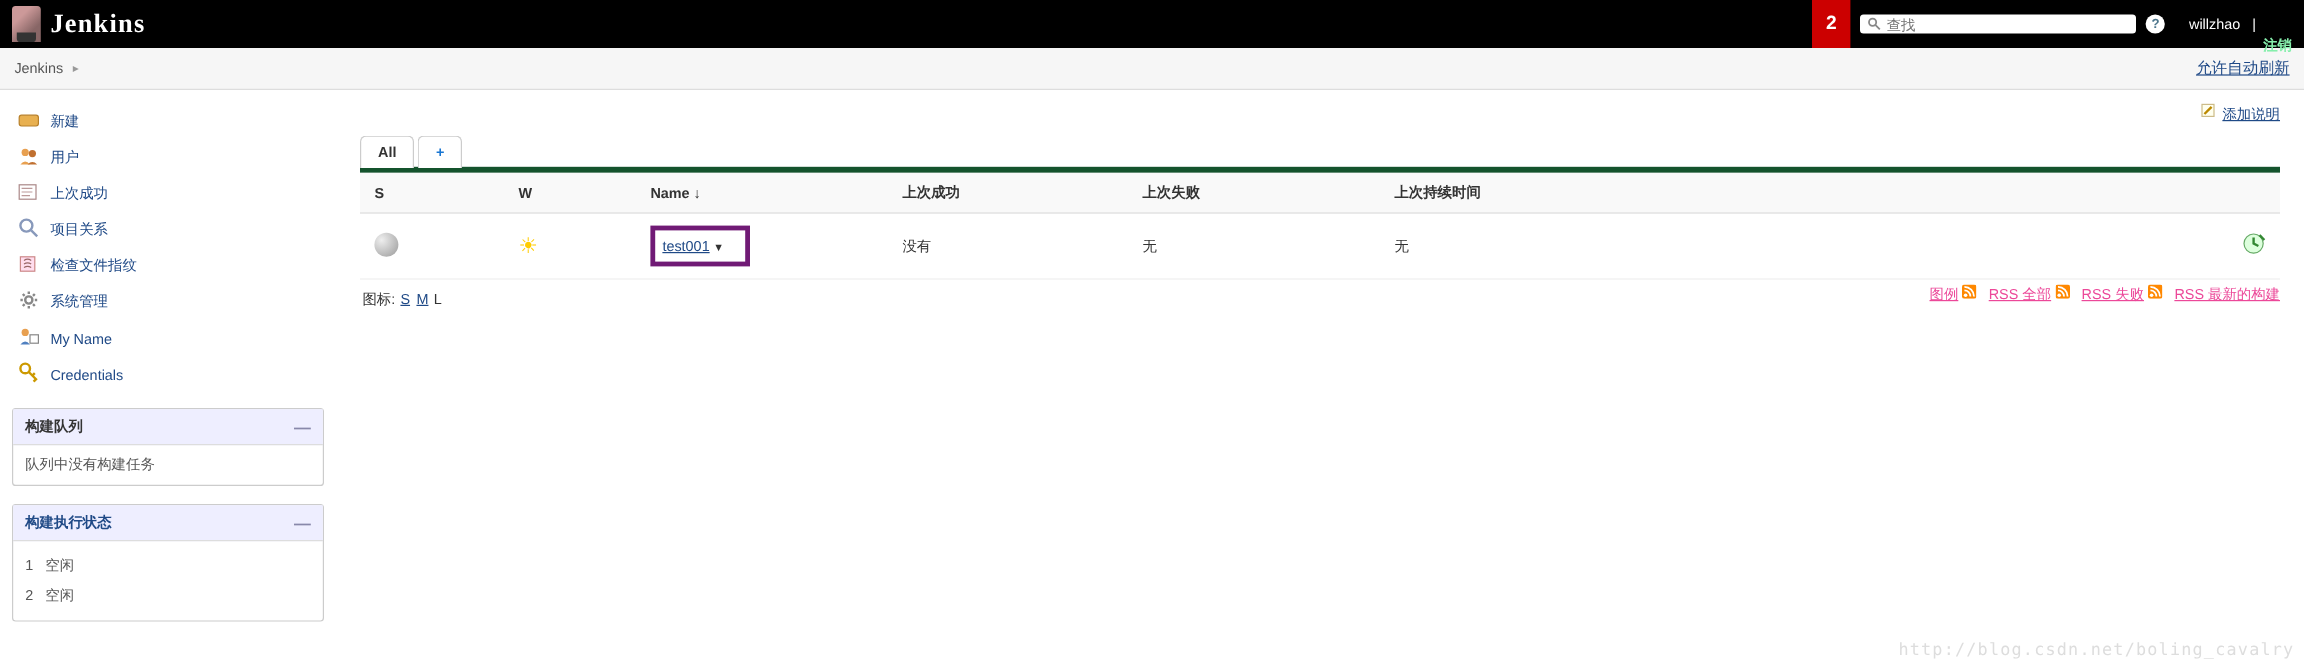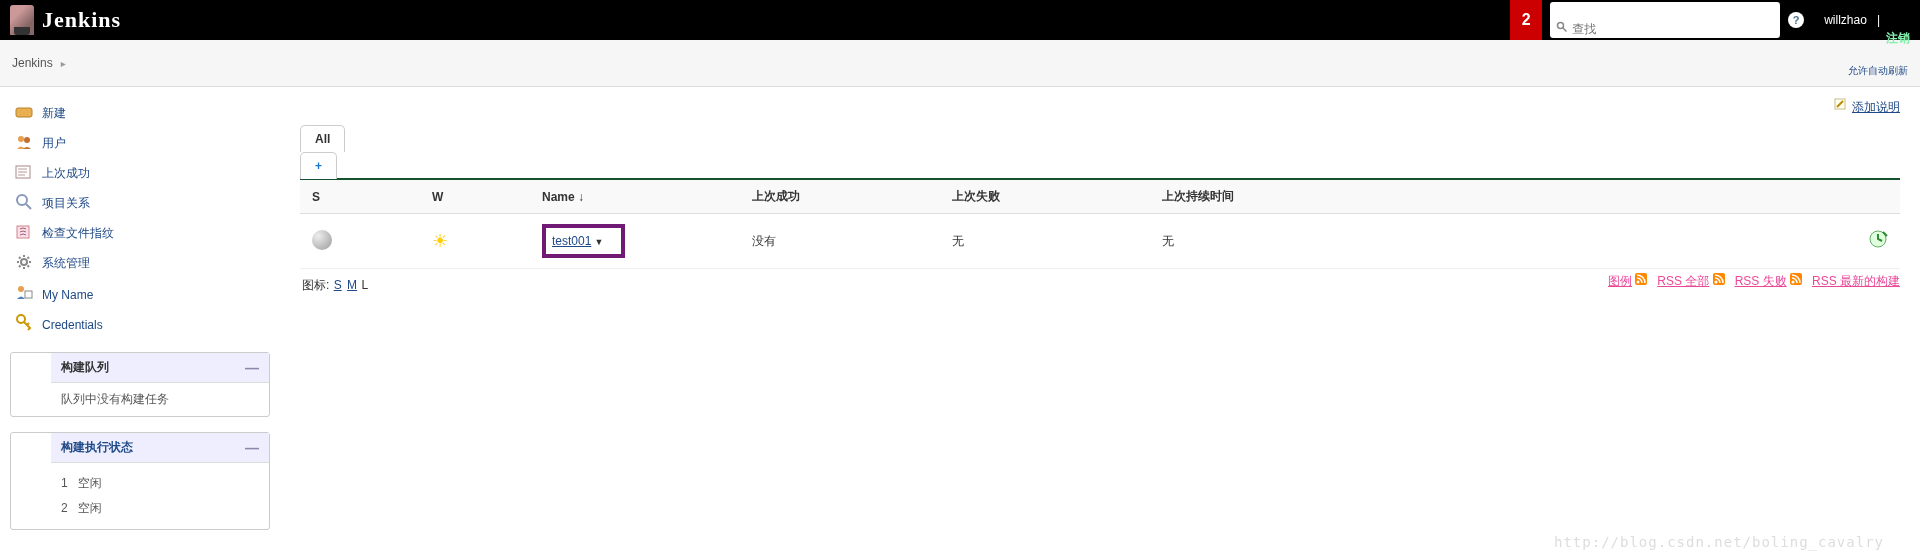--- a/index.html
+++ b/index.html
@@ -5,54 +5,54 @@
     * { margin: 0; padding: 0; box-sizing: border-box; }
     body { font-family: Helvetica, Arial, sans-serif; font-size: 12px; color: #333; background: #fff; }
     
     .header { background: #000; height: 40px; display: flex; align-items: center; padding: 0 10px; }
     .logo-area { display: flex; align-items: center; gap: 8px; }
     .logo-img { width: 24px; height: 30px; background: linear-gradient(135deg, #c99 30%, #866 70%); border-radius: 3px 3px 0 0; position: relative; }
     .logo-img::after { content: ''; position: absolute; width: 16px; height: 8px; background: #333; bottom: 0; left: 4px; border-radius: 0 0 3px 3px; }
     .logo-text { color: #fff; font-size: 22px; font-weight: bold; font-family: Georgia, serif; letter-spacing: 1px; }
     .header-spacer { flex: 1; }
     .notification-badge { background: #cc0000; color: #fff; font-weight: bold; width: 32px; height: 40px; display: flex; align-items: center; justify-content: center; font-size: 16px; }
-    .search-box { background: #fff; border-radius: 3px; display: flex; align-items: flex-end; padding: 2px 6px; margin: 0 8px; width: 230px; height: 36px; }
+    .search-box { background: #fff; border-radius: 3px; display: flex; align-items: flex-start; padding: 2px 6px; margin: 0 8px; width: 230px; height: 16px; }
     .search-icon { color: #888; margin-right: 4px; }
     .search-input { border: none; outline: none; flex: 1; font-size: 12px; background: transparent; }
     .help-icon { color: #4b758b; background: #fff; border-radius: 50%; width: 16px; height: 16px; display: flex; align-items: center; justify-content: center; font-weight: bold; font-size: 11px; margin-right: 10px; }
     .user-link { color: #fff; font-weight: normal; margin: 0 10px; text-decoration: none; }
     .divider-v { color: #fff; }
     .logout-link { color: #86efac; font-weight: bold; margin-left: 6px; text-decoration: none; margin-top: 37px; }
     
     .breadcrumb { background: #f6f6f6; border-bottom: 1px solid #ddd; padding: 8px 12px; display: flex; align-items: center; justify-content: space-between; }
     .breadcrumb-left { display: flex; align-items: center; gap: 8px; }
     .breadcrumb-link { color: #555; text-decoration: none; }
     .bc-arrow { color: #999; font-size: 10px; }
-    .auto-refresh { color: #204a87; font-size: 10px; margin-top: 16px; }
+    .auto-refresh { color: #204a87; text-decoration: underline; font-size: 13px; }
     
     .main-layout { display: flex; }
     .sidebar { width: 280px; padding: 10px 0; }
     .side-menu { padding: 0 10px; }
     .side-item { display: flex; align-items: flex-end; gap: 8px; padding: 5px 4px; cursor: pointer; }
     .side-item a { color: #204a87; text-decoration: none; }
     .side-icon { width: 20px; height: 20px; display: flex; align-items: center; justify-content: center; }
     
-    .side-box { margin: 15px 10px 0; border: 1px solid #ccc; border-radius: 3px; padding-left: 40px; }
+    .side-box { margin: 15px 10px 0; border: 1px solid #ccc; border-radius: 3px; }
     .side-box-header { background: #eef; padding: 6px 10px; font-weight: bold; color: #333; display: flex; justify-content: space-between; align-items: center; border-bottom: 1px solid #ddd; }
     .side-box-header.link-style a { color: #204a87; font-weight: bold; }
     .collapse-icon { color: #88a; font-size: 14px; cursor: pointer; }
     .side-box-body { padding: 8px 10px; color: #555; }
     .exec-row { padding: 4px 0; }
     
     .content { flex: 1; padding: 10px 20px; }
     .add-desc { text-align: right; margin-bottom: 8px; }
     .add-desc a { color: #204a87; text-decoration: underline; font-size: 12px; }
     .add-desc-icon { color: #c90; margin-right: 2px; }
     
-    .tabs-row { display: flex; align-items: flex-start; border-bottom: 2px solid #14532d; flex-direction: column; }
+    .tabs-row { display: flex; align-items: center; border-bottom: 5px solid #14532d; }
     .tab { border: 1px solid #ccc; border-bottom: none; padding: 6px 14px; background: #fff; margin-right: 3px; border-radius: 5px 5px 0 0; position: relative; bottom: -1px; cursor: pointer; }
     .tab.active { font-weight: bold; background: #fff; }
     .tab-add { color: #1976d2; font-weight: bold; }
     
     .job-table { width: 100%; border-collapse: collapse; }
     .job-table th { text-align: left; padding: 8px 12px; font-weight: bold; color: #333; background: #f9f9f9; border-bottom: 1px solid #ddd; cursor: pointer; }
     .job-table td { padding: 10px 12px; border-bottom: 1px solid #eee; vertical-align: middle; }
     .status-ball { width: 20px; height: 20px; border-radius: 50%; background: radial-gradient(circle at 30% 30%, #eee, #999); display: inline-block; }
     .weather-sun { color: #fc0; font-size: 18px; }
     .job-name-cell { border: 4px solid #701a75; display: inline-block; padding: 6px 18px 6px 6px; }
@@ -60,21 +60,21 @@
     .dropdown-caret { font-size: 9px; margin-left: 3px; }
     .build-icon { color: #393; font-size: 16px; }
     
     .icon-size-row { padding: 8px 2px; color: #333; }
     .icon-size-row a { color: #204a87; text-decoration: underline; margin: 0 1px; }
     
     .bottom-links { text-align: right; padding: 4px 0; }
     .bottom-links a { color: #ec4899; text-decoration: underline; margin-left: 8px; }
     .rss-icon { color: #f80; margin-right: 2px; }
     
-    .watermark { position: fixed; bottom: 8px; right: 36px; color: #ddd; font-family: monospace; font-size: 14px; letter-spacing: 1px; }
+    .watermark { position: fixed; bottom: 8px; right: 8px; color: #ddd; font-family: monospace; font-size: 14px; letter-spacing: 1px; }
   </style>
 </head>
 <body>
 
 <div class="header">
   <div class="logo-area">
     <div class="logo-img"></div>
     <span class="logo-text">Jenkins</span>
   </div>
   <div class="header-spacer"></div>

